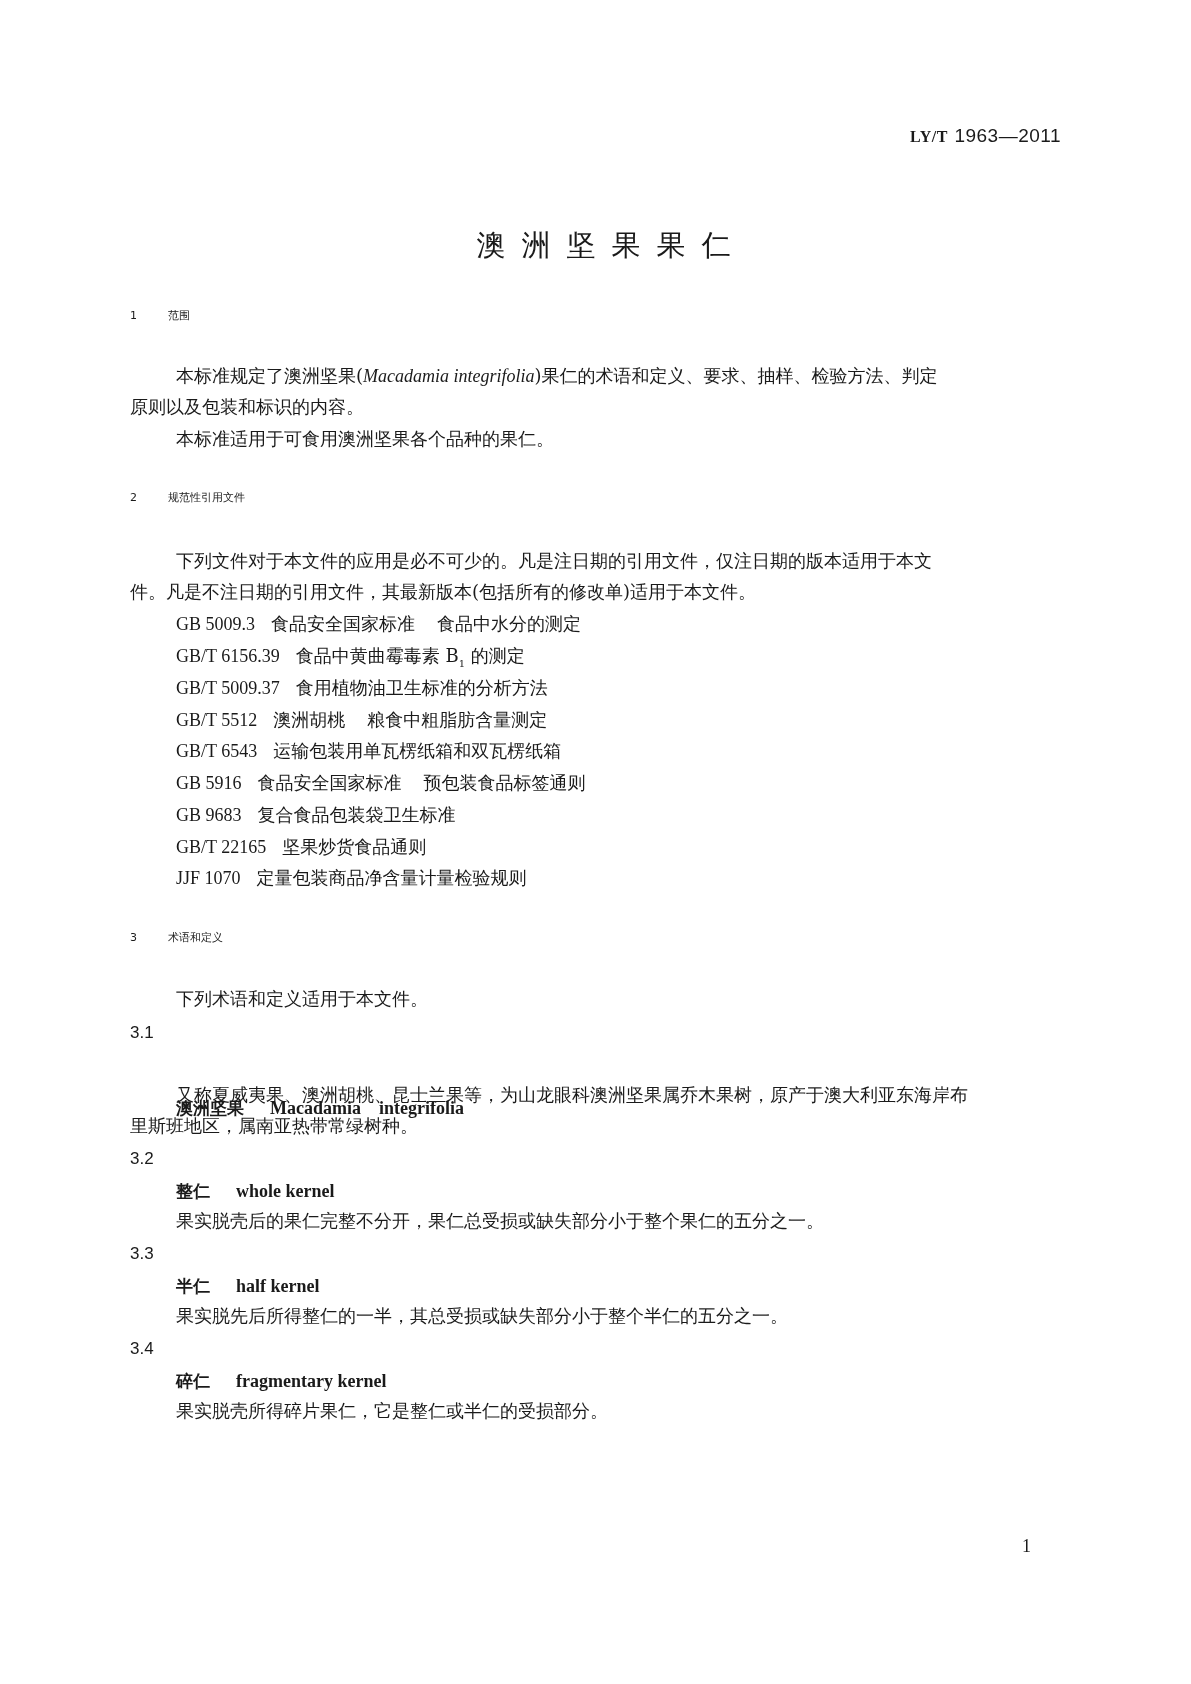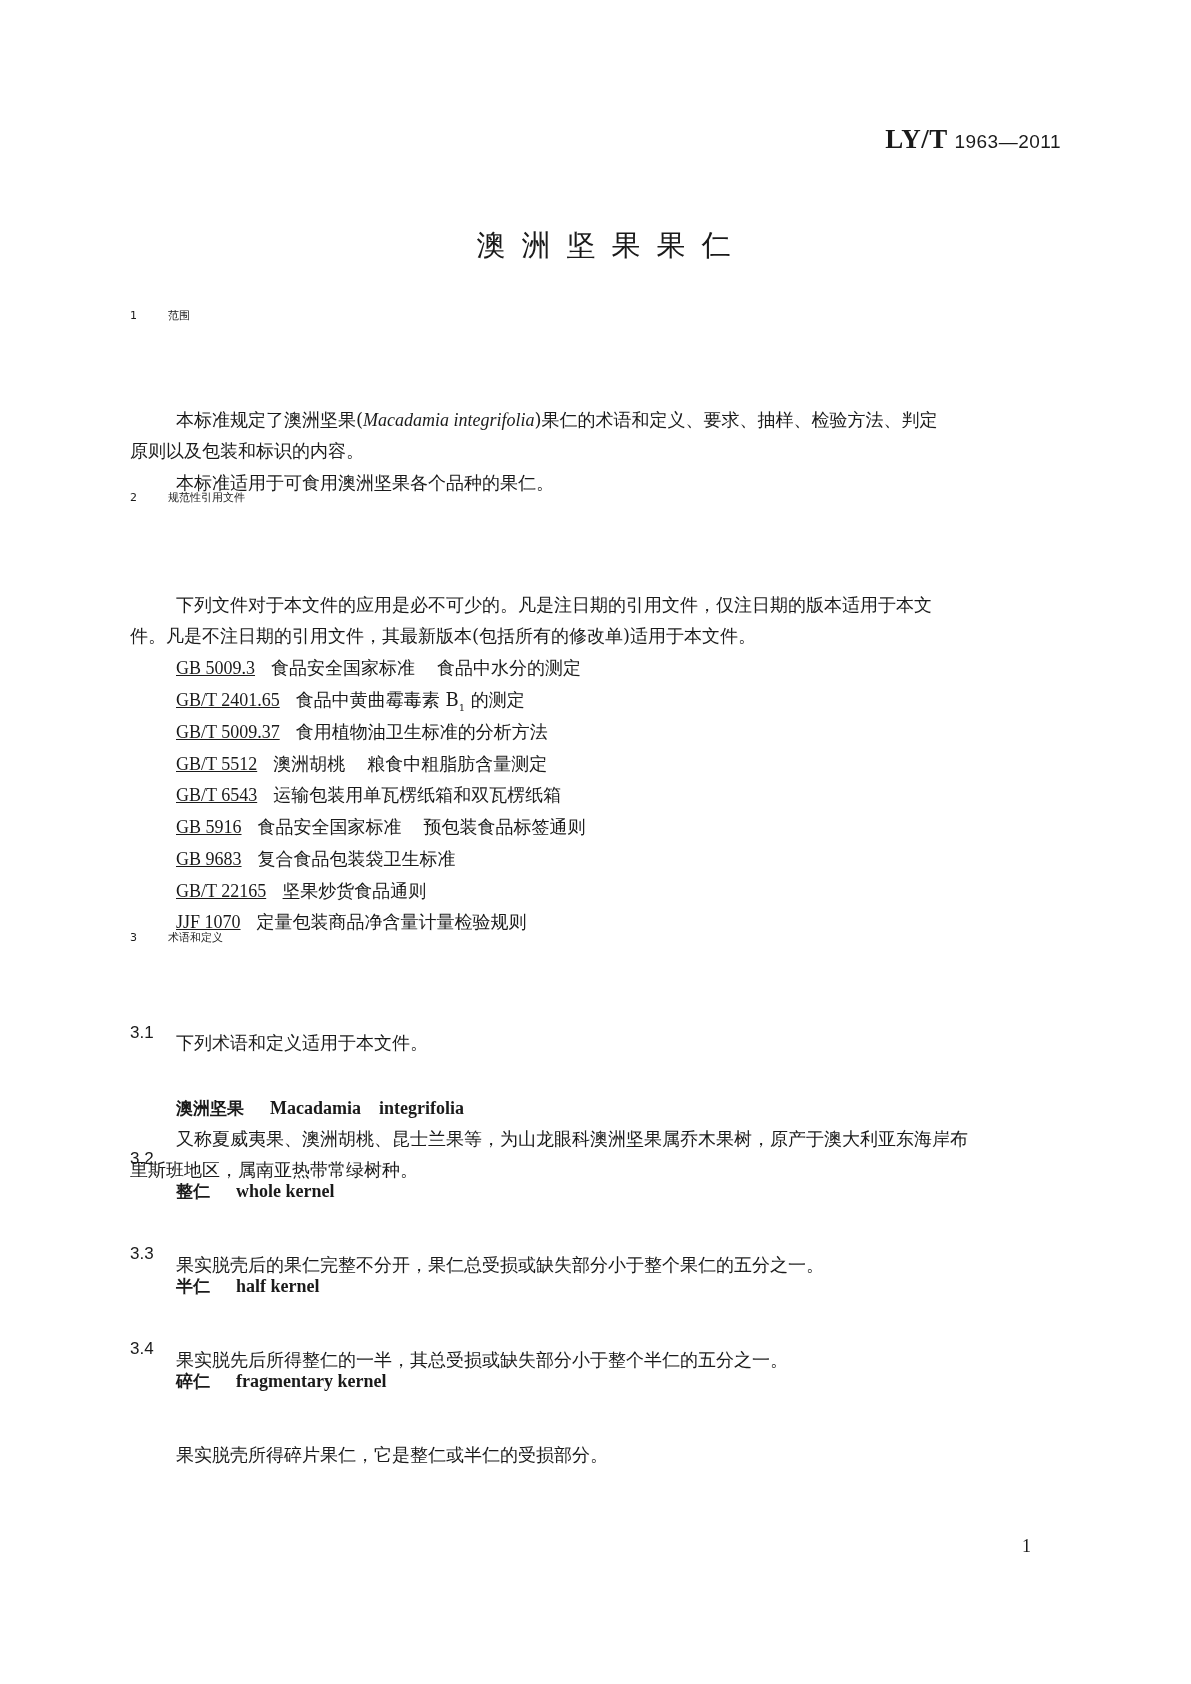--- a/index.html
+++ b/index.html
@@ -1,30 +1,30 @@
 <!DOCTYPE html>
 <html><head>
 <meta charset="utf-8">
 <style>
   html, body { margin: 0; padding: 0; background: #ffffff; }
   body { width: 1191px; height: 1684px; position: relative; overflow: hidden; color: #1a1a1a; font-family: "DejaVu Serif", "Liberation Serif", serif; }
   .abs { position: absolute; white-space: nowrap; }
   .std-code { right: 130px; top: 124px; font-size: 19px; letter-spacing: 0.5px; }
-  .std-code .ly { font-family: "Liberation Serif", serif; font-weight: bold; font-size: 27px; }
+  .std-code .ly { font-family: "Liberation Serif", serif; font-weight: bold; font-size: 16px; }
   .std-code .num { font-family: "Liberation Sans", sans-serif; }
   .title { left: 0; width: 1191px; text-align: center; top: 226px; font-size: 29px; font-family: "DejaVu Sans", sans-serif; letter-spacing: 16px; padding-left: 16px; }
   .h1 { left: 130px; font-size: 11px; font-family: "DejaVu Sans", sans-serif; }
   .h1 .n { display: inline-block; width: 38px; }
-  .p { font-size: 18px; line-height: 1; margin-top: 44px; }
+  .p { font-size: 18px; line-height: 1; }
   .ind { left: 176px; }
   .flush { left: 130px; }
   .sn { left: 130px; font-size: 17px; font-family: "Liberation Sans", sans-serif; }
   .term { left: 176px; font-size: 17px; font-weight: bold; font-family: "DejaVu Sans", sans-serif; }
   .term .en { font-family: "Liberation Serif", serif; font-size: 18px; margin-left: 26px; }
-  .ref .code { display: inline-block; margin-right: 16px; font-family: "Liberation Serif", serif; text-decoration: underline; }
+  .ref .code { display: inline-block; margin-right: 16px; font-family: "Liberation Serif", serif; }
   .ref .gap { display: inline-block; width: 22px; }
   sub { font-size: 10px; }
   .pagenum { right: 160px; top: 1536px; font-size: 18px; font-family: "Liberation Serif", serif; }
   i { font-family: "Liberation Serif", serif; }
 </style>
 </head>
 <body>
 
 <div class="abs std-code"><span class="ly">LY/T</span> <span class="num">1963—2011</span></div>
 
@@ -33,21 +33,21 @@
 <div class="abs h1" style="top:308px;"><span class="n">1</span><span>范围</span></div>
 <div class="abs p ind" style="top:367px;"><span>本标准规定了澳洲坚果(</span><i>Macadamia integrifolia</i><span>)果仁的术语和定义、要求、抽样、检验方法、判定</span></div>
 <div class="abs p flush" style="top:398px;">原则以及包装和标识的内容。</div>
 <div class="abs p ind" style="top:430px;">本标准适用于可食用澳洲坚果各个品种的果仁。</div>
 
 <div class="abs h1" style="top:490px;"><span class="n">2</span><span>规范性引用文件</span></div>
 <div class="abs p ind" style="top:552px;">下列文件对于本文件的应用是必不可少的。凡是注日期的引用文件，仅注日期的版本适用于本文</div>
 <div class="abs p flush" style="top:583px;">件。凡是不注日期的引用文件，其最新版本(包括所有的修改单)适用于本文件。</div>
 
 <div class="abs p ind ref" style="top:615px;"><span class="code">GB 5009.3</span><span>食品安全国家标准</span><span class="gap"></span><span>食品中水分的测定</span></div>
-<div class="abs p ind ref" style="top:647px;"><span class="code">GB/T 2401.65</span><span>食品中黄曲霉毒素 B</span><sub>1</sub><span> 的测定</span></div>
+<div class="abs p ind ref" style="top:647px;"><span class="code">GB/T 6156.39</span><span>食品中黄曲霉毒素 B</span><sub>1</sub><span> 的测定</span></div>
 <div class="abs p ind ref" style="top:679px;"><span class="code">GB/T 5009.37</span><span>食用植物油卫生标准的分析方法</span></div>
 <div class="abs p ind ref" style="top:711px;"><span class="code">GB/T 5512</span><span>澳洲胡桃</span><span class="gap"></span><span>粮食中粗脂肪含量测定</span></div>
 <div class="abs p ind ref" style="top:742px;"><span class="code">GB/T 6543</span><span>运输包装用单瓦楞纸箱和双瓦楞纸箱</span></div>
 <div class="abs p ind ref" style="top:774px;"><span class="code">GB 5916</span><span>食品安全国家标准</span><span class="gap"></span><span>预包装食品标签通则</span></div>
 <div class="abs p ind ref" style="top:806px;"><span class="code">GB 9683</span><span>复合食品包装袋卫生标准</span></div>
 <div class="abs p ind ref" style="top:838px;"><span class="code">GB/T 22165</span><span>坚果炒货食品通则</span></div>
 <div class="abs p ind ref" style="top:869px;"><span class="code">JJF 1070</span><span>定量包装商品净含量计量检验规则</span></div>
 
 <div class="abs h1" style="top:930px;"><span class="n">3</span><span>术语和定义</span></div>
 <div class="abs p ind" style="top:990px;">下列术语和定义适用于本文件。</div>

